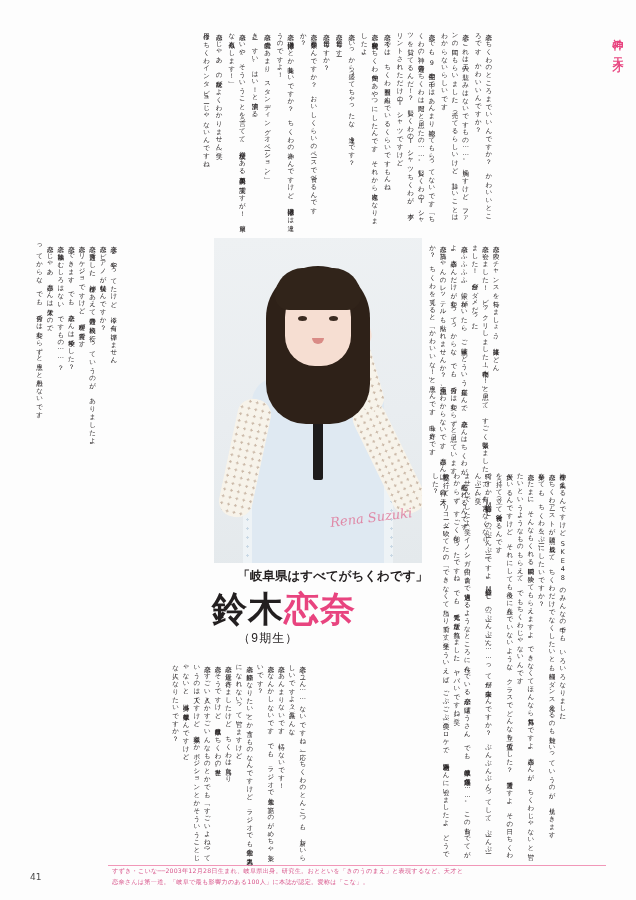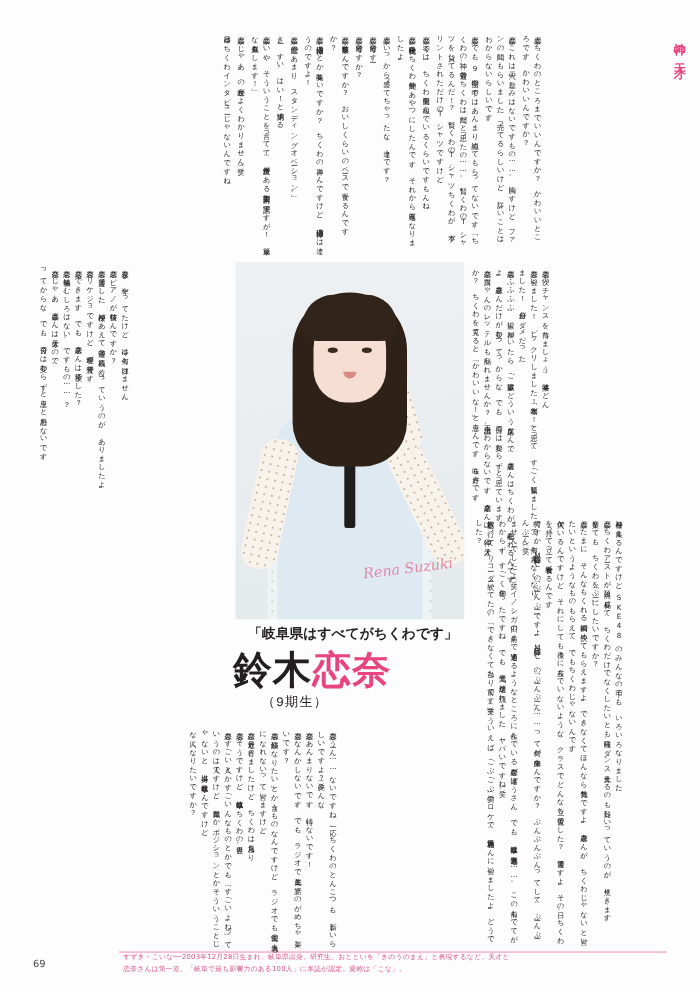--- a/index.html
+++ b/index.html
@@ -224,21 +224,21 @@
     transform: rotate(-7deg);
     opacity: .85;
   }
 
   
   .title-quote {
     position: absolute;
     left: 214px;
     top: 568px;
     width: 214px;
-    text-align: center;
+    text-align: right;
     font-family: "DejaVu Sans", sans-serif;
     font-weight: bold;
     font-size: 12.5px;
     letter-spacing: 0px;
     color: #231f20;
   }
   .name-line {
     position: absolute;
     left: 212px;
     top: 586px;
@@ -400,20 +400,20 @@
     <div class="qa-block">な人になりたいですか？</div>
     <div class="qa-block">恋奈　すごい人とかすごいんなものとかでも、「すごいよね」っていうのは人ですけど、職業とかポジションとかそういうことじゃないと、出身は岐阜県なんですけど。</div>
     <div class="qa-block">恋奈　そうですけど、岐阜県はちくわの世界。</div>
     <div class="qa-block">恋奈　最近、行きましたけど、ちくわは見当たり</div>
     <div class="qa-block">恋奈　「溺酔になりたい」とか言うものなんですけど、ラジオでも先輩の人気者になれないって言いますけど。</div>
     <div class="qa-block">恋奈　なんかしないです。でも、ラジオで先輩と話すのがめちゃ楽しいです？</div>
     <div class="qa-block">恋奈　あんまりないです。特にないです！</div>
     <div class="qa-block">恋奈　うーん……ないですね。一応、ちくわのとんこつも、新しいらしいですよ？（笑）みんな。</div>
   </div>
 
-  <div class="page-num">69</div>
+  <div class="page-num">41</div>
   <div class="footer-rule"></div>
   <div class="footer-note">
     <div>すずき・こいな──2003年12月28日生まれ、岐阜県出身。研究生。おとといを「きのうのまえ」と表現するなど、天才と</div>
     <div>恋奈さんは第一道。「岐阜で最も影響力のある100人」に本誌が認定。愛称は「こな」。</div>
   </div>
 
 </div>
 
 </body></html>

